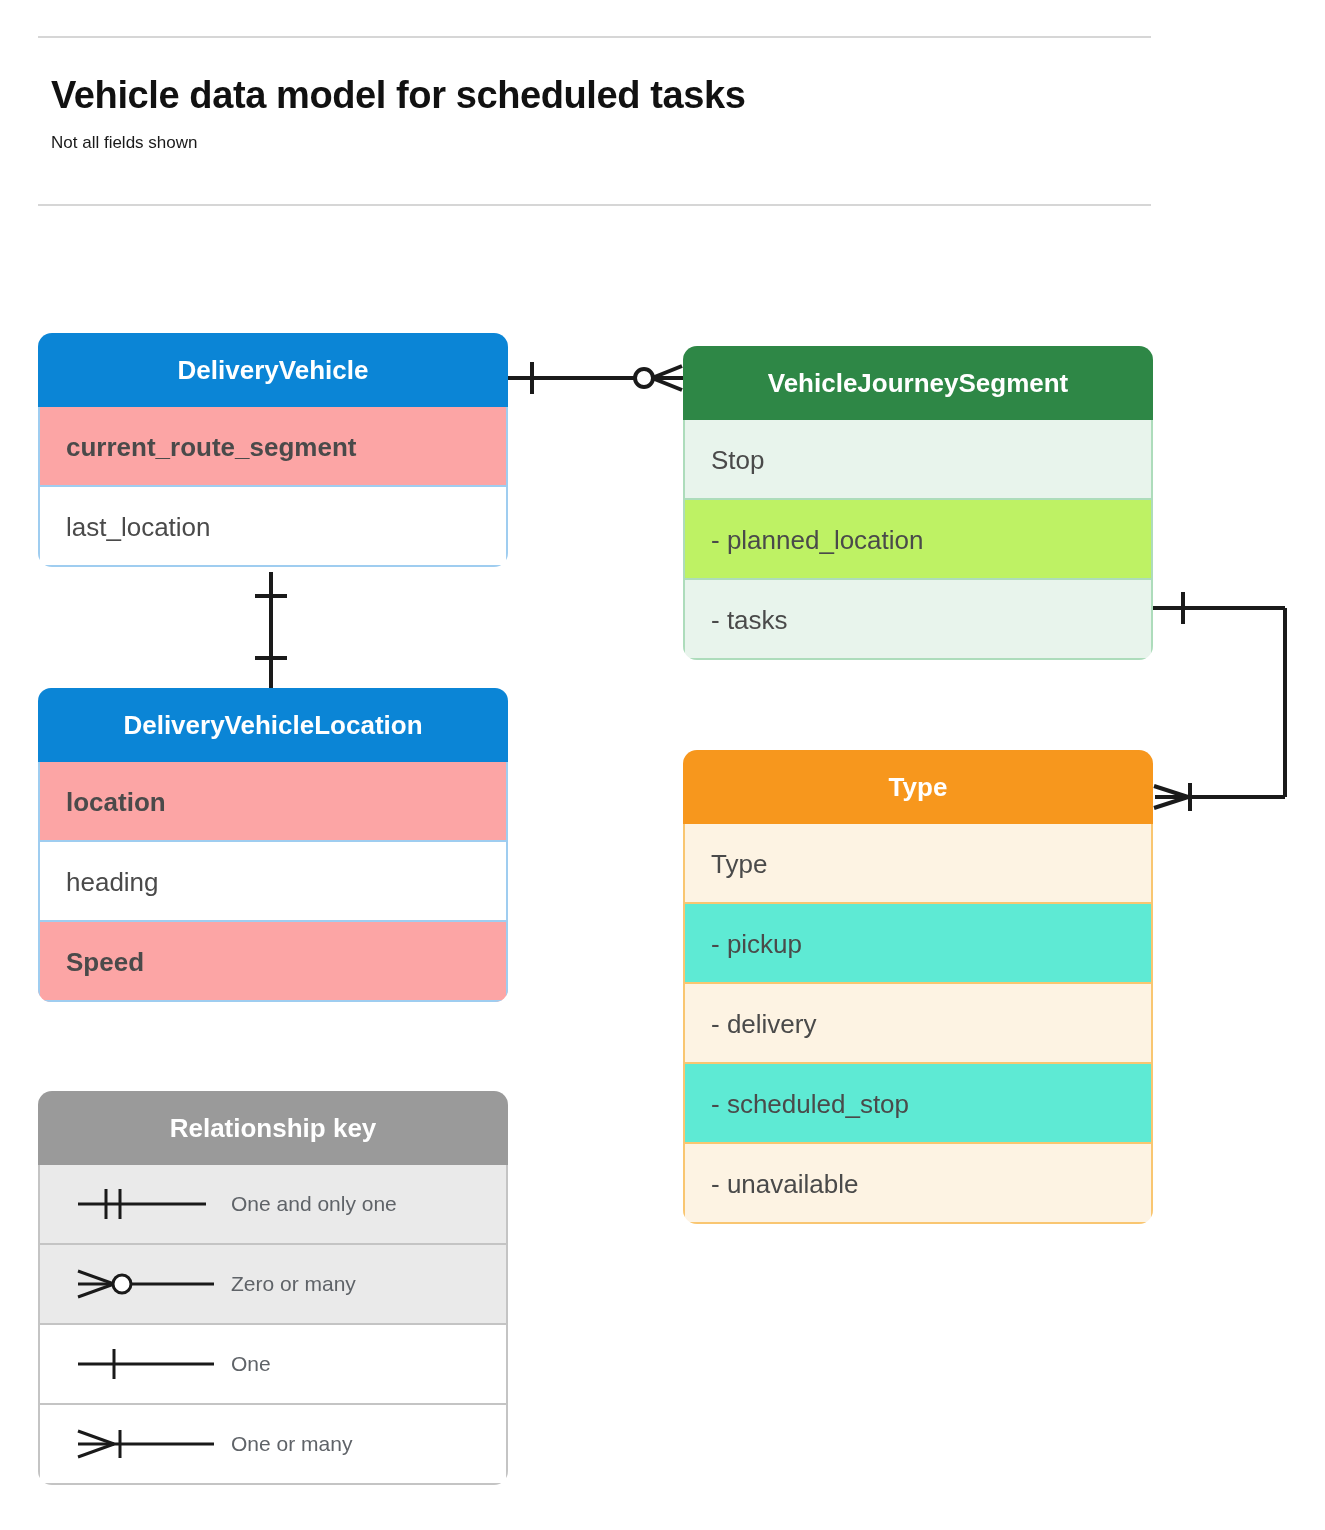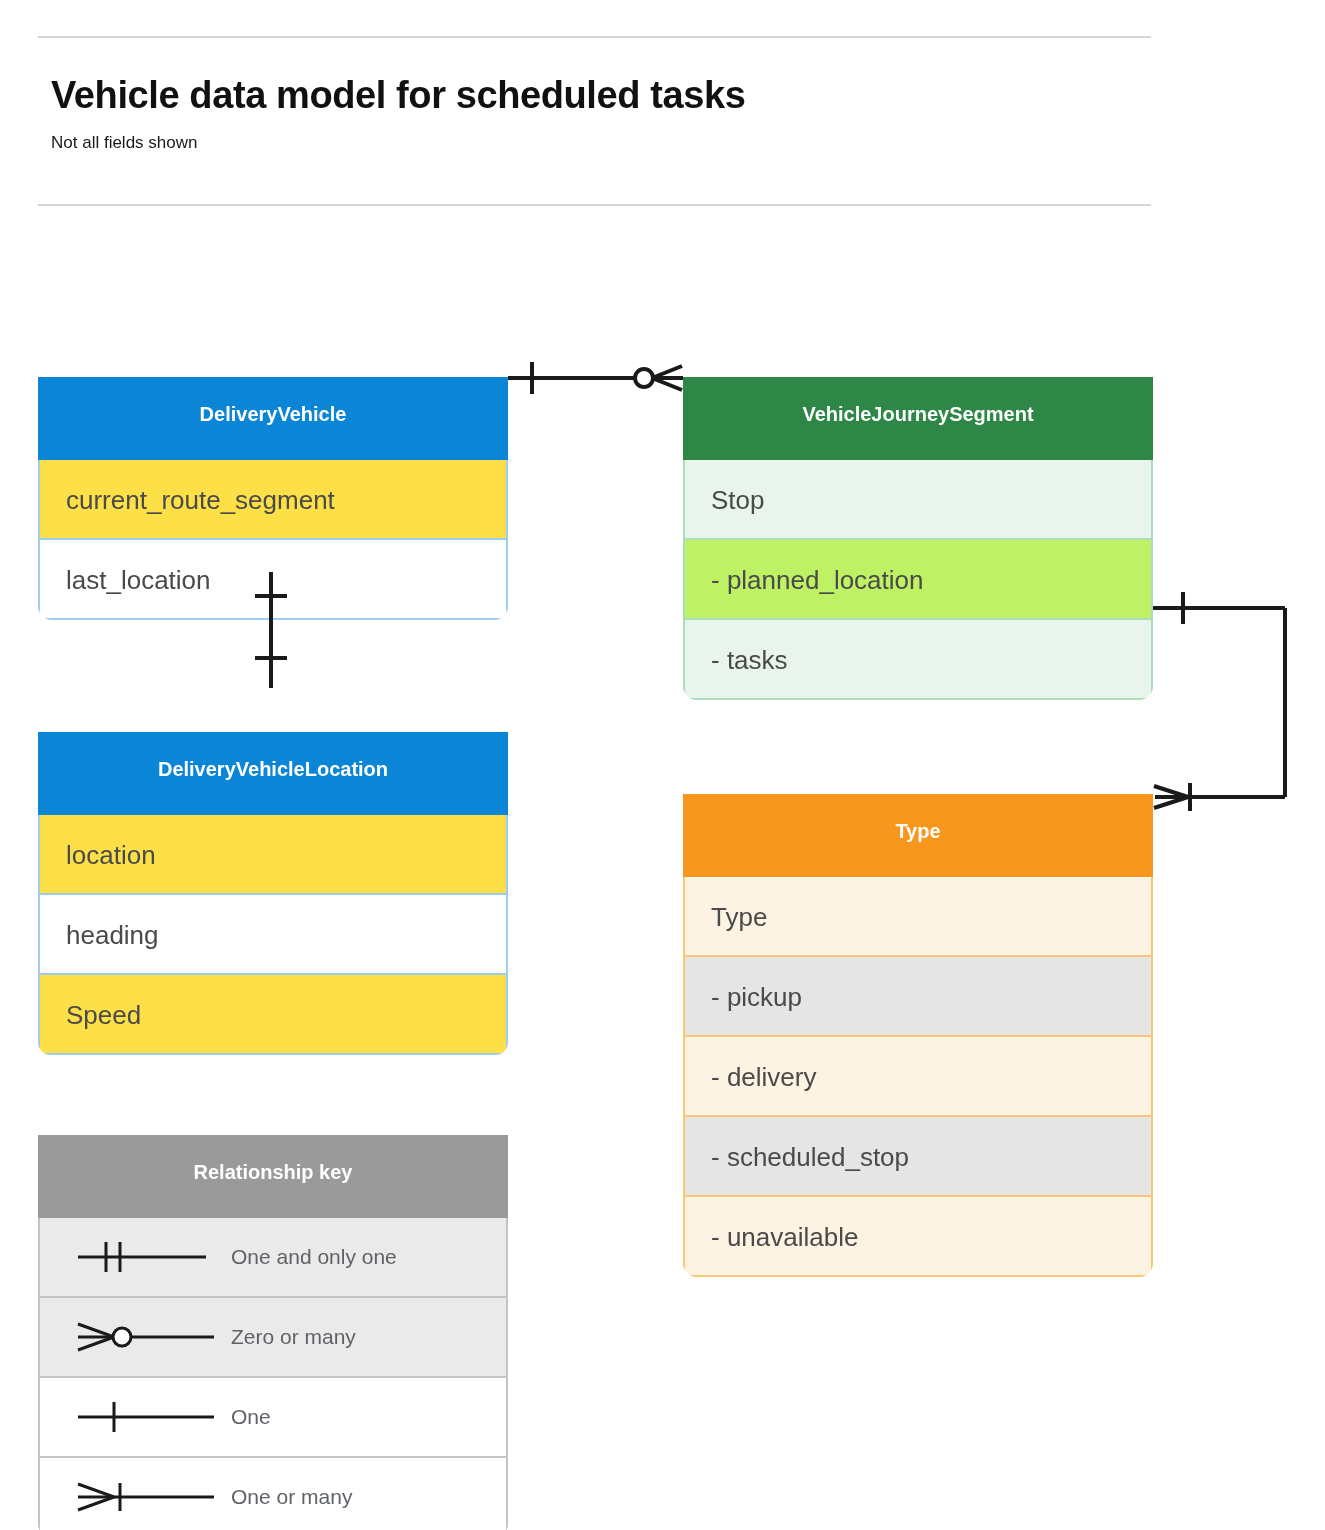--- a/index.html
+++ b/index.html
@@ -49,28 +49,27 @@
   
   .entity {
     position: absolute;
     box-sizing: border-box;
     border-radius: 14px;
     overflow: hidden;
   }
   .entity .ent-header {
     box-sizing: border-box;
     width: 100%;
-    height: 83px;
+    height: 74px;
     line-height: 74px;
     text-align: center;
-    font-size: 20px;
+    font-size: 26px;
     font-weight: 700;
     color: #ffffff;
     white-space: nowrap;
-    margin-top: 44px;
   }
   .entity .ent-row {
     box-sizing: border-box;
     width: 100%;
     height: 80px;
     line-height: 80px;
     font-size: 26px;
     color: #4a4a4a;
     padding-left: 26px;
     white-space: nowrap;
@@ -79,45 +78,45 @@
     border-right-width: 2px;
     border-right-style: solid;
     border-bottom-width: 2px;
     border-bottom-style: solid;
   }
   .entity .ent-row:last-child { }
 
   
   .theme-blue .ent-header { background: #0b85d6; }
   .theme-blue .ent-row { border-color: #9fcdf0; }
-  .theme-blue .ent-row.alt { background: #fde047; }
+  .theme-blue .ent-row.alt { background: #fca5a5; font-weight: bold; }
   .theme-blue .ent-row.plain { background: #ffffff; }
 
   
   .theme-green .ent-header { background: #2e8746; }
   .theme-green .ent-row { border-color: #addcbb; }
   .theme-green .ent-row.alt { background: #e8f4ec; }
   .theme-green .ent-row.plain { background: #bef264; }
 
   
   .theme-orange .ent-header { background: #f7971d; }
   .theme-orange .ent-row { border-color: #f9c671; }
   .theme-orange .ent-row.alt { background: #fdf3e3; }
-  .theme-orange .ent-row.plain { background: #e5e5e5; }
+  .theme-orange .ent-row.plain { background: #5eead4; }
 
   
   .theme-gray .ent-header { background: #9a9a9a; }
   .theme-gray .ent-row { border-color: #c4c4c4; }
   .theme-gray .ent-row.alt { background: #eaeaea; }
   .theme-gray .ent-row.plain { background: #ffffff; }
 
   
   #box-delivery-vehicle { left: 38px;  top: 333px;  width: 470px; }
   #box-vehicle-location { left: 38px;  top: 688px;  width: 470px; border-radius: 13px; }
-  #box-journey-segment  { left: 683px; top: 333px;  width: 470px; }
+  #box-journey-segment  { left: 683px; top: 346px;  width: 470px; }
   #box-tasks            { left: 683px; top: 750px;  width: 470px; }
   #box-legend           { left: 38px;  top: 1091px; width: 470px; }
 
   
   .legend-row {
     display: flex;
     align-items: center;
     padding-left: 0;
   }
   .legend-sym {

